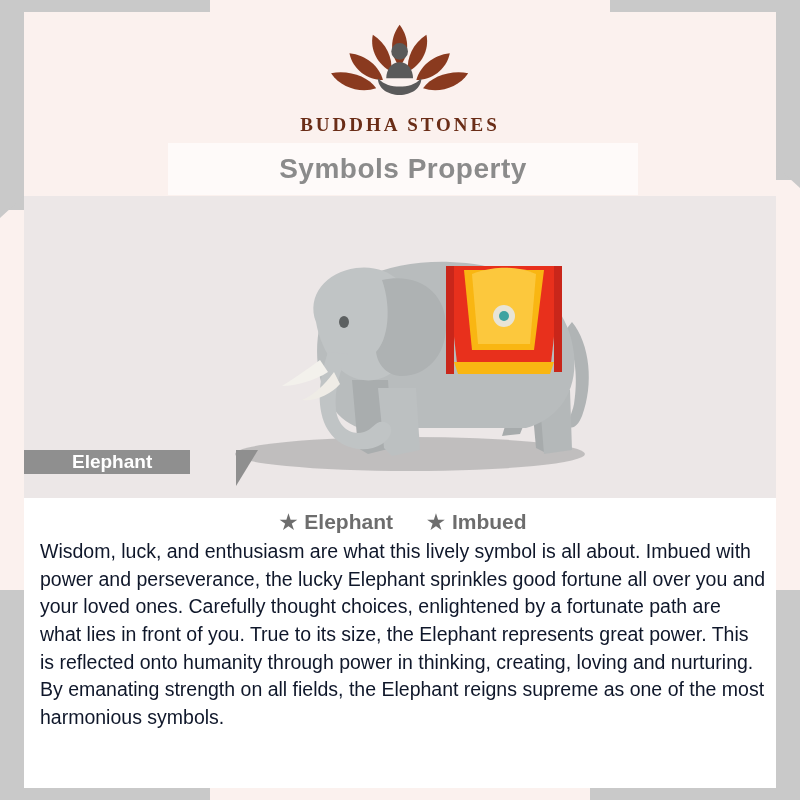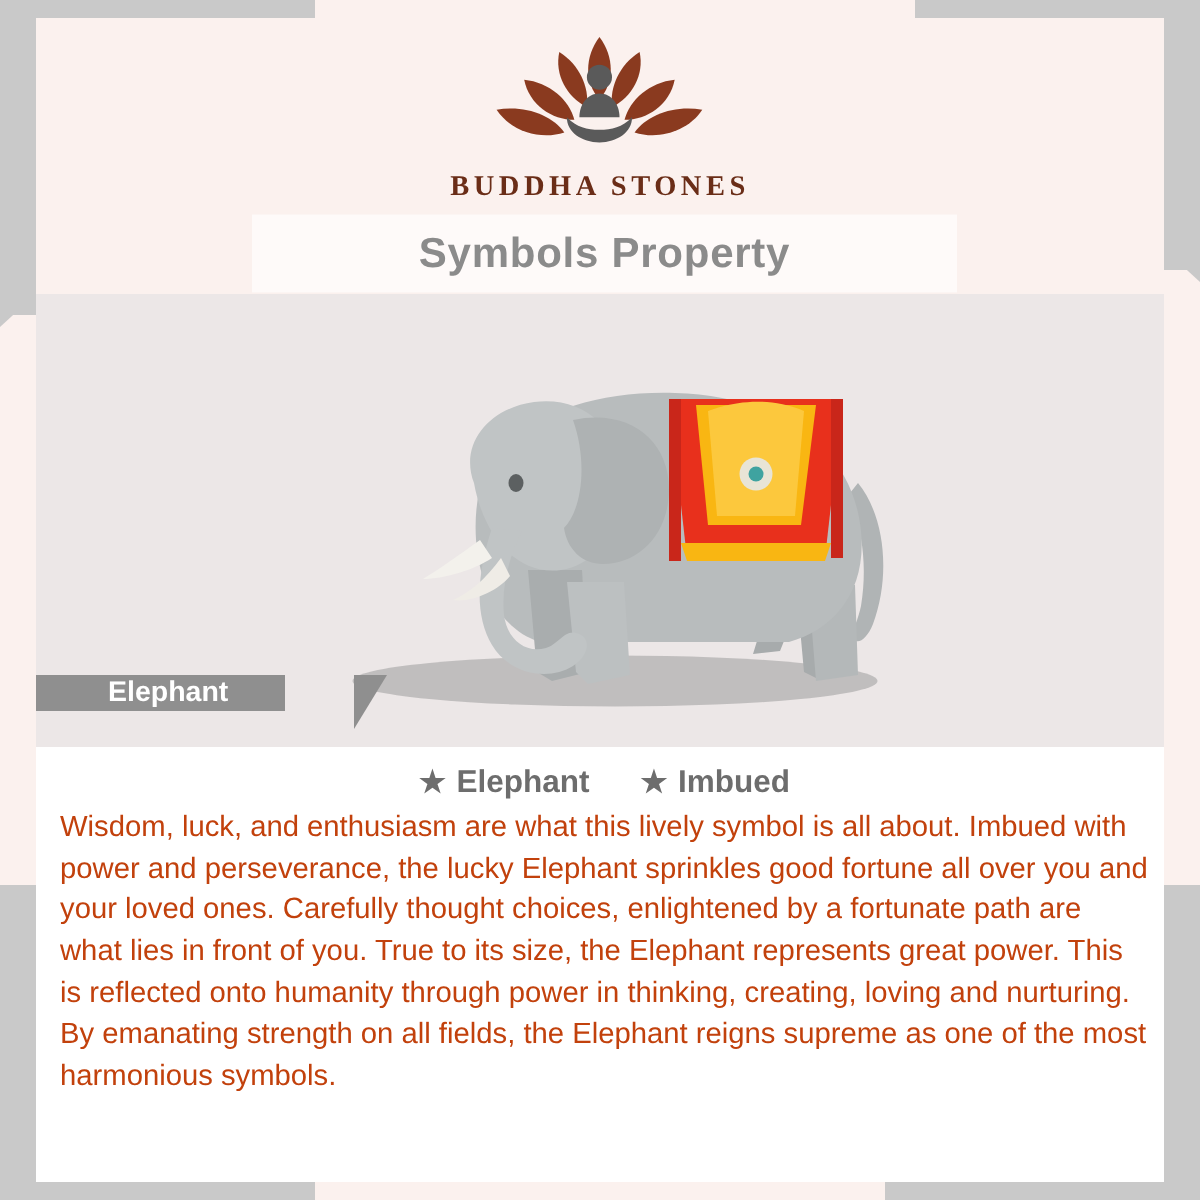--- a/index.html
+++ b/index.html
@@ -203,21 +203,21 @@
     color: #6d6d6d;
   }
   .star-icon {
     font-size: 20px;
     color: #6d6d6d;
     line-height: 1;
   }
   .body-copy {
     font-size: 19.5px;
     line-height: 1.42;
-    color: #c2410c;
+    color: #0f172a;
     text-align: left;
   }
 </style>
 </head>
 <body>
 
 <div class="page">
 
   <div class="corner-band band-top-left"></div>
   <div class="corner-band band-top-left-2"></div>

